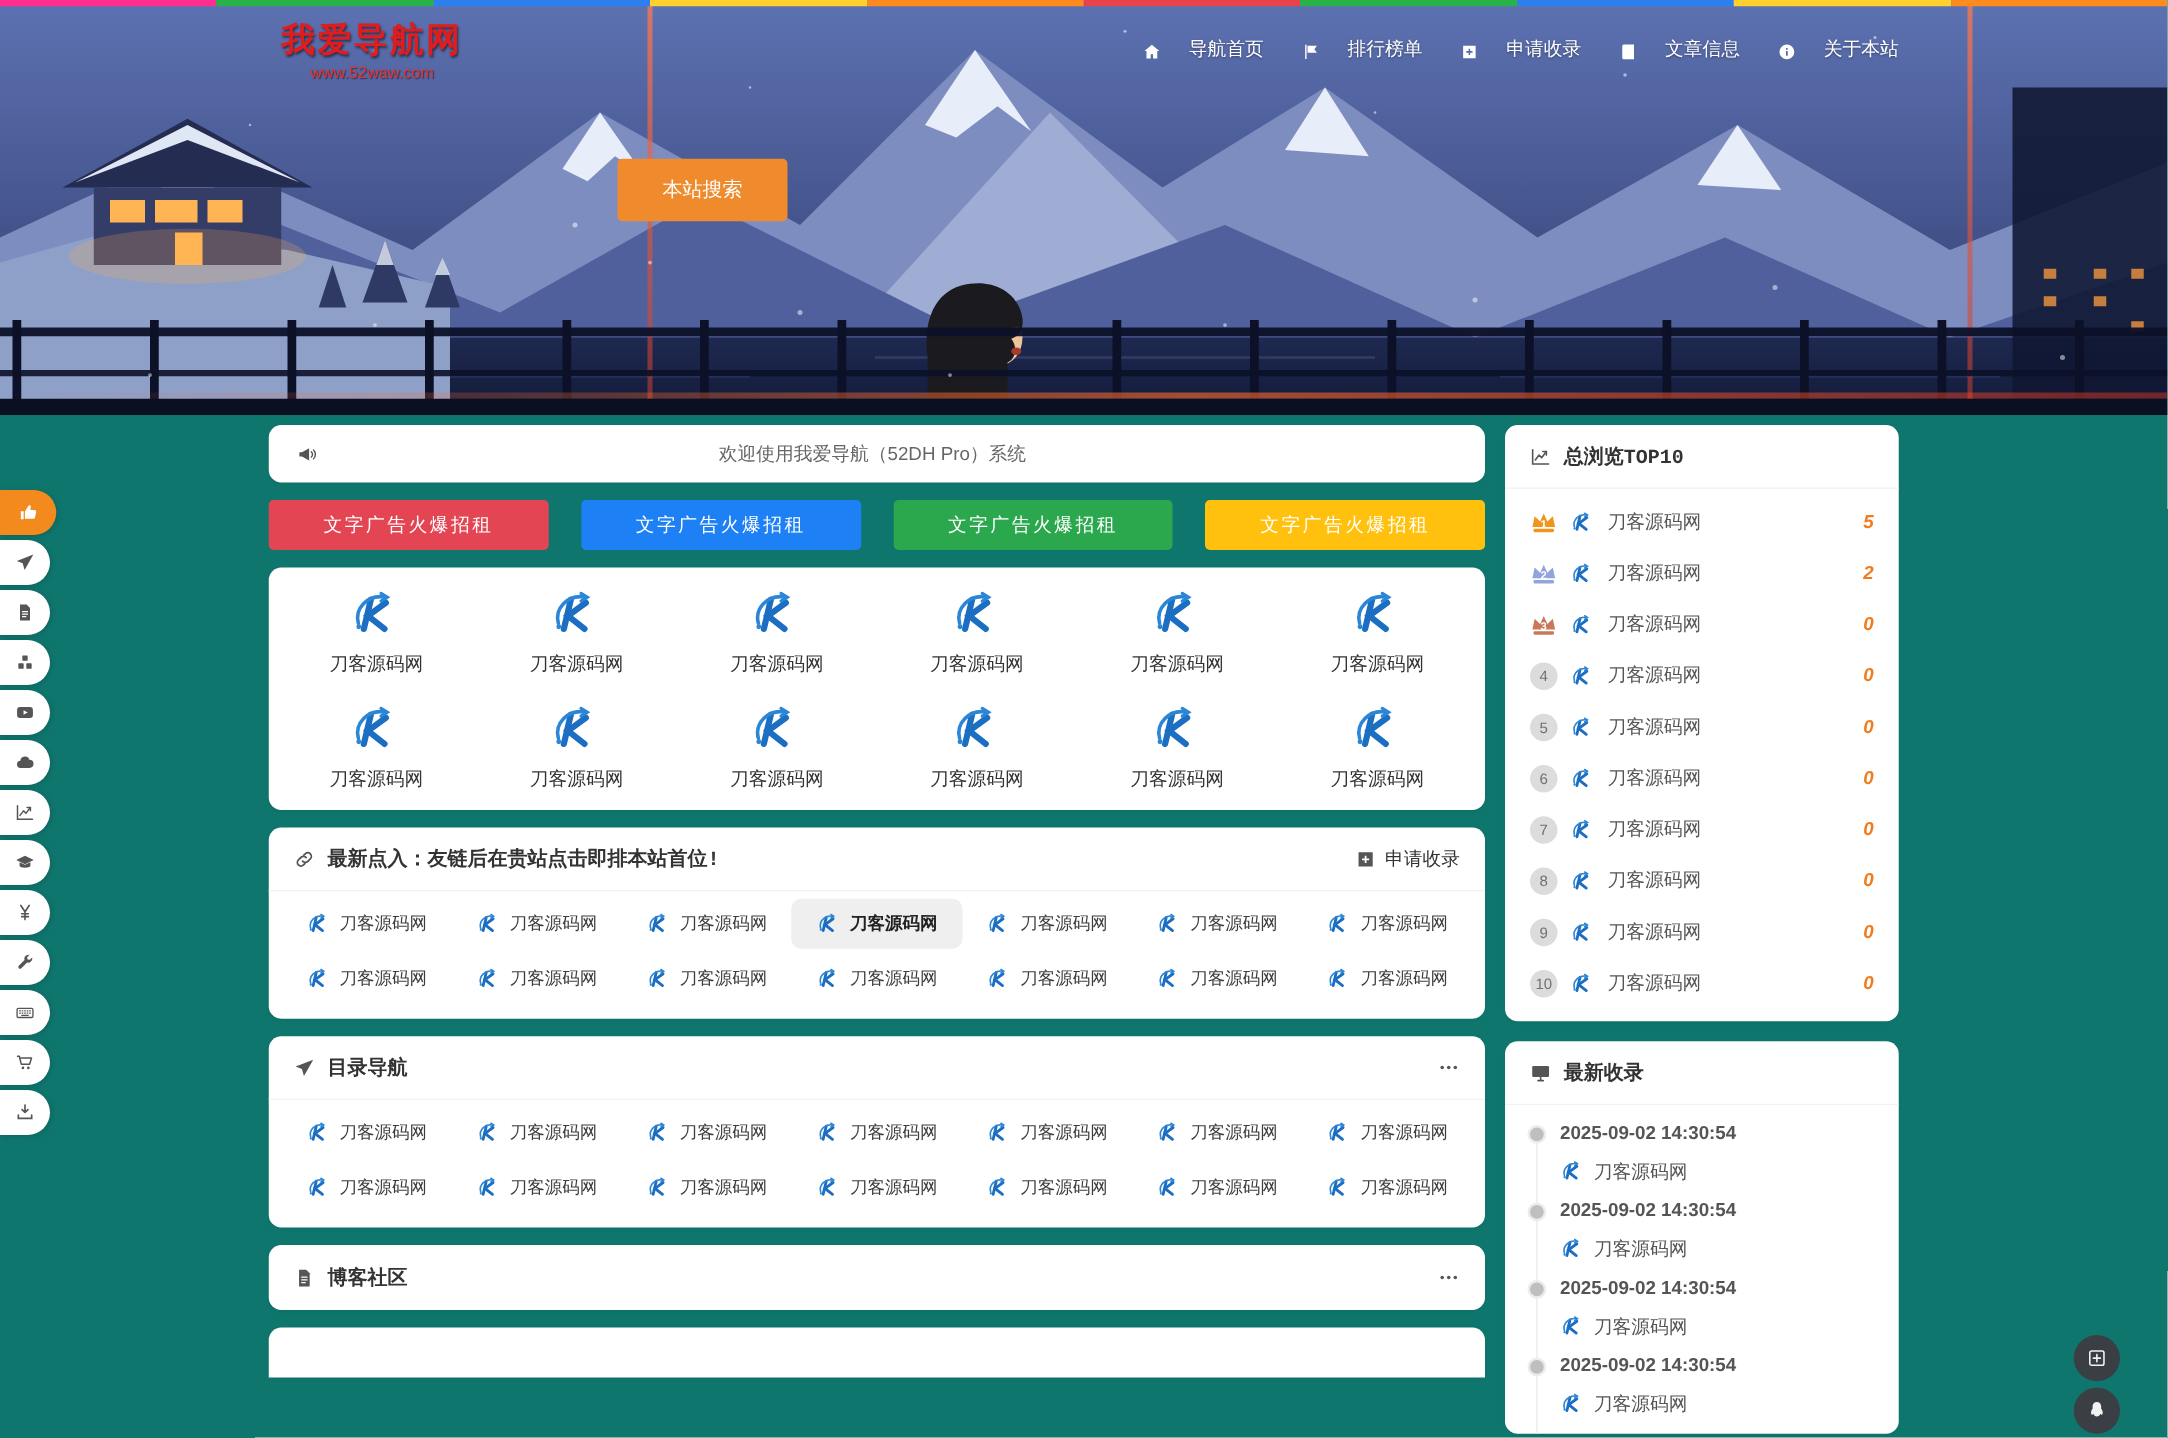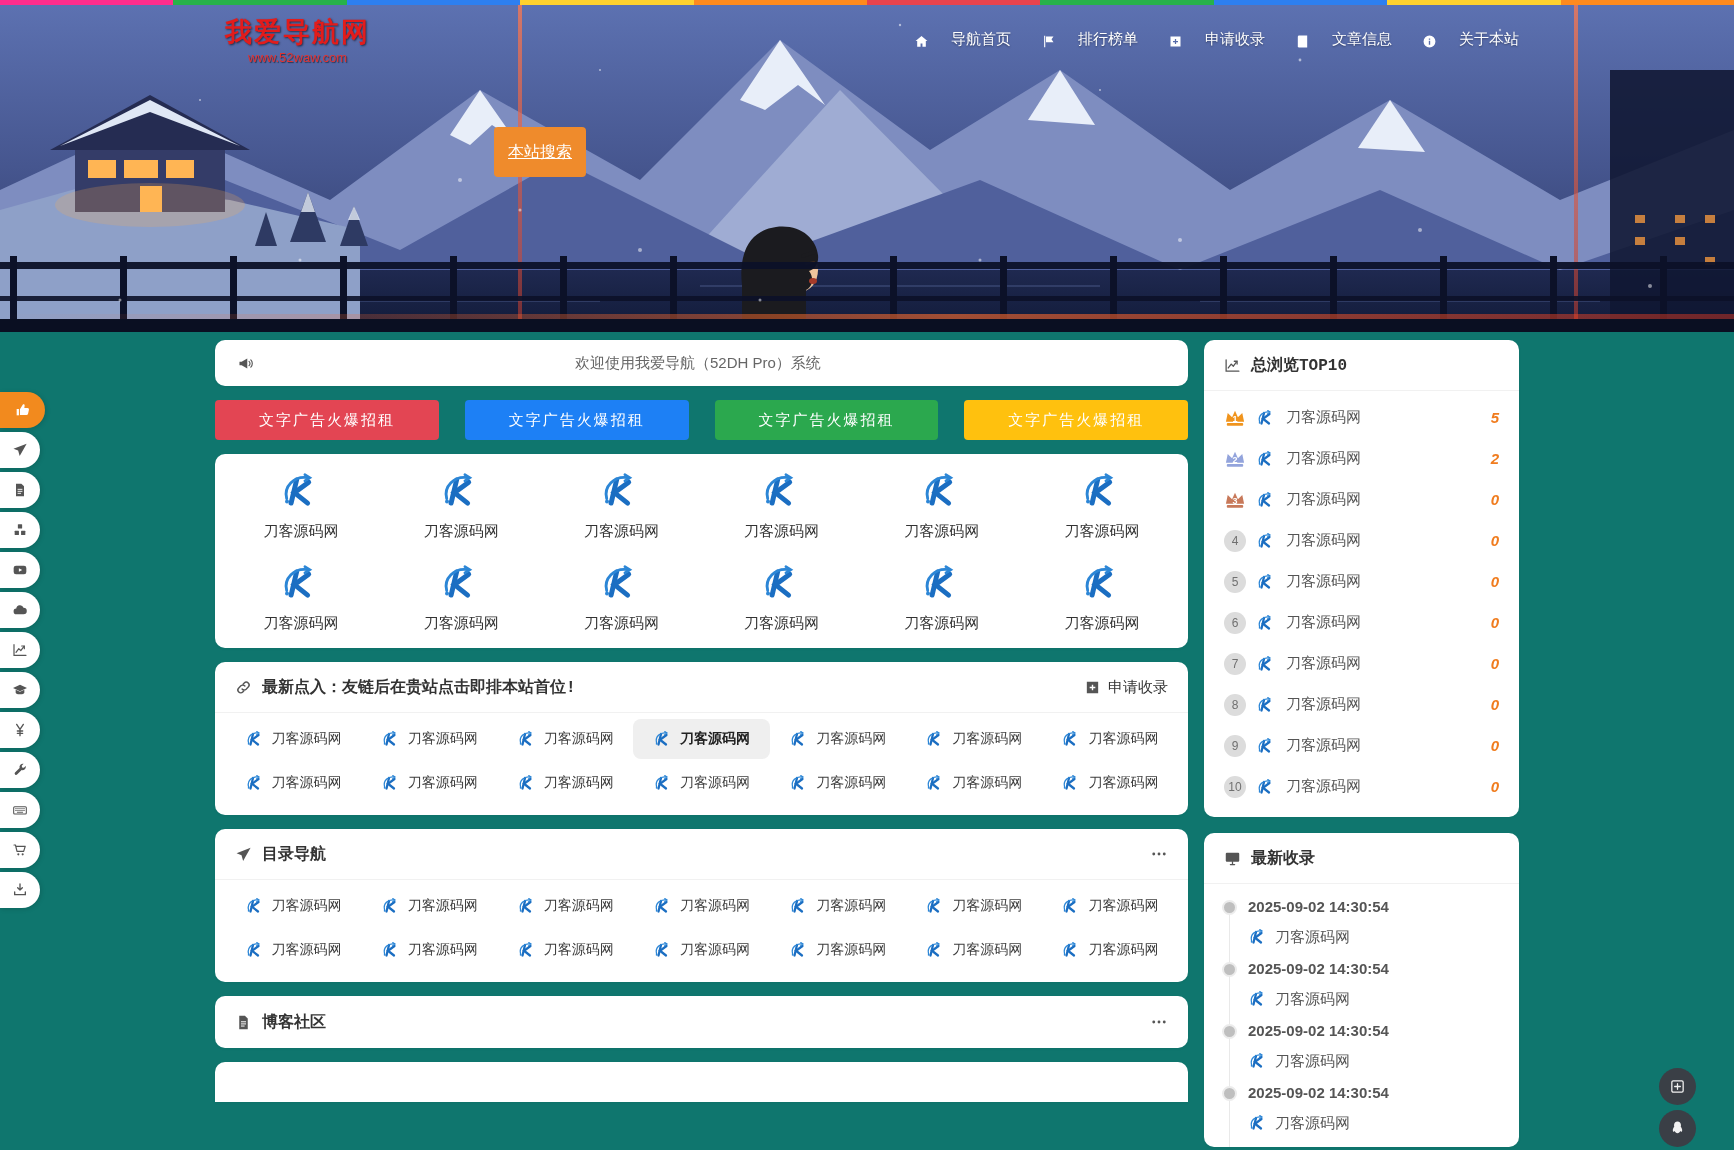--- a/index.html
+++ b/index.html
@@ -22,21 +22,21 @@
   .nav-item{display:flex;align-items:flex-end;gap:22px;color:#fff;font-size:15px;text-shadow:0 1px 2px rgba(0,0,0,.4);}
   .nav-item .ico{width:15px;height:15px;}
   .search-wrap{width:766px;margin:62px auto 0;}
   .search-tabs{display:flex;align-items:flex-end;padding-left:2px;}
   .search-label{color:#fff;font-size:15px;height:37px;display:flex;align-items:center;padding:0 13px;text-shadow:0 1px 2px rgba(0,0,0,.4);}
   .search-tab{height:37px;padding:0 17px;display:flex;align-items:center;color:#fff;font-size:15px;cursor:pointer;text-shadow:0 1px 2px rgba(0,0,0,.4);}
   .search-tab.active{background:#fff;color:#333;border-radius:6px 6px 0 0;text-shadow:none;font-weight:bold;}
   .search-bar{display:flex;}
   .search-input{flex:1;height:50px;border:0;background:rgba(255,255,255,.92);border-radius:4px;padding:0 16px;font-size:16px;color:#333;outline:none;}
   .search-input::placeholder{color:#8f8f8f;}
-  .search-btn{width:92px;height:50px;margin-left:10px;background:#ef8b2c;border:0;border-radius:4px;color:#fff;font-size:16px;cursor:pointer;text-decoration:underline;}
+  .search-btn{width:136px;height:50px;margin-left:10px;background:#ef8b2c;border:0;border-radius:4px;color:#fff;font-size:16px;cursor:pointer;}
 
   
   .dock{position:absolute;left:0;top:392px;z-index:6;display:flex;flex-direction:column;gap:4px;}
   .dock-pill{width:40px;height:36px;background:#fff;border-radius:0 18px 18px 0;display:flex;align-items:center;justify-content:center;
              box-shadow:1px 1px 5px rgba(0,0,0,.15);color:#555;cursor:pointer;}
   .dock-pill .ico{width:16px;height:16px;}
   .dock-pill.active{background:#f28a1e;color:#fff;width:45px;}
 
   
   .main{width:1304px;margin:8px auto 0;display:flex;gap:16px;align-items:flex-start;}

